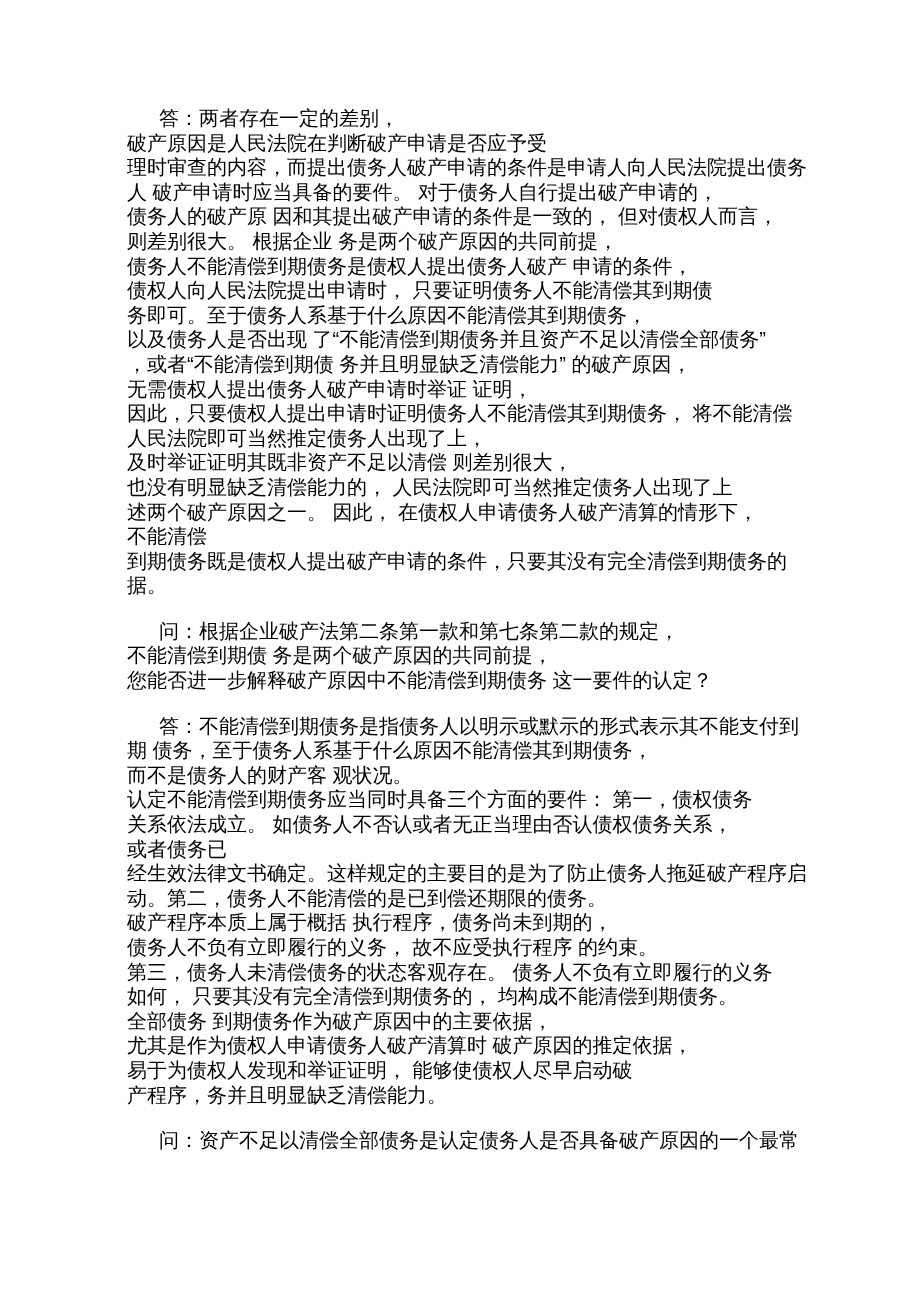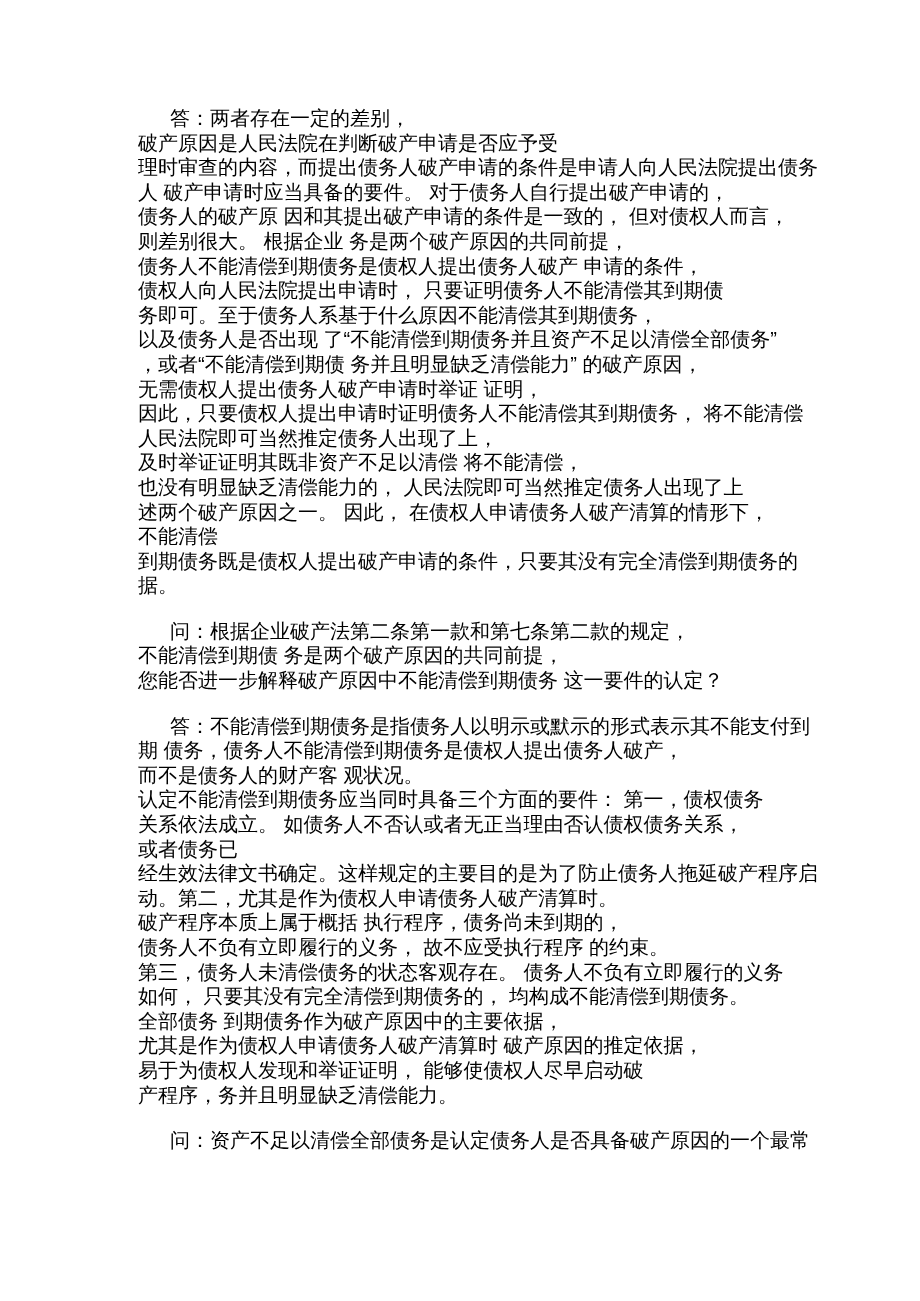--- a/index.html
+++ b/index.html
@@ -14,21 +14,21 @@
     font-family: "Liberation Sans", "DejaVu Sans", sans-serif;
   }
   .doc-page {
     position: relative;
     width: 920px;
     height: 1301px;
     background: #ffffff;
   }
   .doc-body {
     position: absolute;
-    left: 138px;
+    left: 127px;
     top: 106px;
     width: 700px;
     color: #000000;
     font-size: 20px;
     line-height: 24.6px;
     text-align: left;
   }
   .para {
     margin: 0 0 21px 0;
   }
@@ -53,41 +53,41 @@
         <div class="line">债务人的破产原 因和其提出破产申请的条件是一致的， 但对债权人而言，</div>
         <div class="line">则差别很大。 根据企业 务是两个破产原因的共同前提，</div>
         <div class="line">债务人不能清偿到期债务是债权人提出债务人破产 申请的条件，</div>
         <div class="line">债权人向人民法院提出申请时， 只要证明债务人不能清偿其到期债</div>
         <div class="line">务即可。至于债务人系基于什么原因不能清偿其到期债务，</div>
         <div class="line">以及债务人是否出现 了“不能清偿到期债务并且资产不足以清偿全部债务”</div>
         <div class="line">，或者“不能清偿到期债 务并且明显缺乏清偿能力” 的破产原因，</div>
         <div class="line">无需债权人提出债务人破产申请时举证 证明，</div>
         <div class="line">因此，只要债权人提出申请时证明债务人不能清偿其到期债务， 将不能清偿</div>
         <div class="line">人民法院即可当然推定债务人出现了上，</div>
-        <div class="line">及时举证证明其既非资产不足以清偿 将不能清偿，</div>
+        <div class="line">及时举证证明其既非资产不足以清偿 则差别很大，</div>
         <div class="line">也没有明显缺乏清偿能力的， 人民法院即可当然推定债务人出现了上</div>
         <div class="line">述两个破产原因之一。 因此， 在债权人申请债务人破产清算的情形下，</div>
         <div class="line">不能清偿</div>
         <div class="line">到期债务既是债权人提出破产申请的条件，只要其没有完全清偿到期债务的</div>
         <div class="line">据。</div>
       </div>
       <div class="para">
         <div class="line indent">问：根据企业破产法第二条第一款和第七条第二款的规定，</div>
         <div class="line">不能清偿到期债 务是两个破产原因的共同前提，</div>
         <div class="line">您能否进一步解释破产原因中不能清偿到期债务 这一要件的认定？</div>
       </div>
       <div class="para">
         <div class="line indent">答：不能清偿到期债务是指债务人以明示或默示的形式表示其不能支付到</div>
-        <div class="line">期 债务，债务人不能清偿到期债务是债权人提出债务人破产，</div>
+        <div class="line">期 债务，至于债务人系基于什么原因不能清偿其到期债务，</div>
         <div class="line">而不是债务人的财产客 观状况。</div>
         <div class="line">认定不能清偿到期债务应当同时具备三个方面的要件： 第一，债权债务</div>
         <div class="line">关系依法成立。 如债务人不否认或者无正当理由否认债权债务关系，</div>
         <div class="line">或者债务已</div>
         <div class="line">经生效法律文书确定。这样规定的主要目的是为了防止债务人拖延破产程序启</div>
-        <div class="line">动。第二，尤其是作为债权人申请债务人破产清算时。</div>
+        <div class="line">动。第二，债务人不能清偿的是已到偿还期限的债务。</div>
         <div class="line">破产程序本质上属于概括 执行程序，债务尚未到期的，</div>
         <div class="line">债务人不负有立即履行的义务， 故不应受执行程序 的约束。</div>
         <div class="line">第三，债务人未清偿债务的状态客观存在。 债务人不负有立即履行的义务</div>
         <div class="line">如何， 只要其没有完全清偿到期债务的， 均构成不能清偿到期债务。</div>
         <div class="line">全部债务 到期债务作为破产原因中的主要依据，</div>
         <div class="line">尤其是作为债权人申请债务人破产清算时 破产原因的推定依据，</div>
         <div class="line">易于为债权人发现和举证证明， 能够使债权人尽早启动破</div>
         <div class="line">产程序，务并且明显缺乏清偿能力。</div>
       </div>
       <div class="para">

